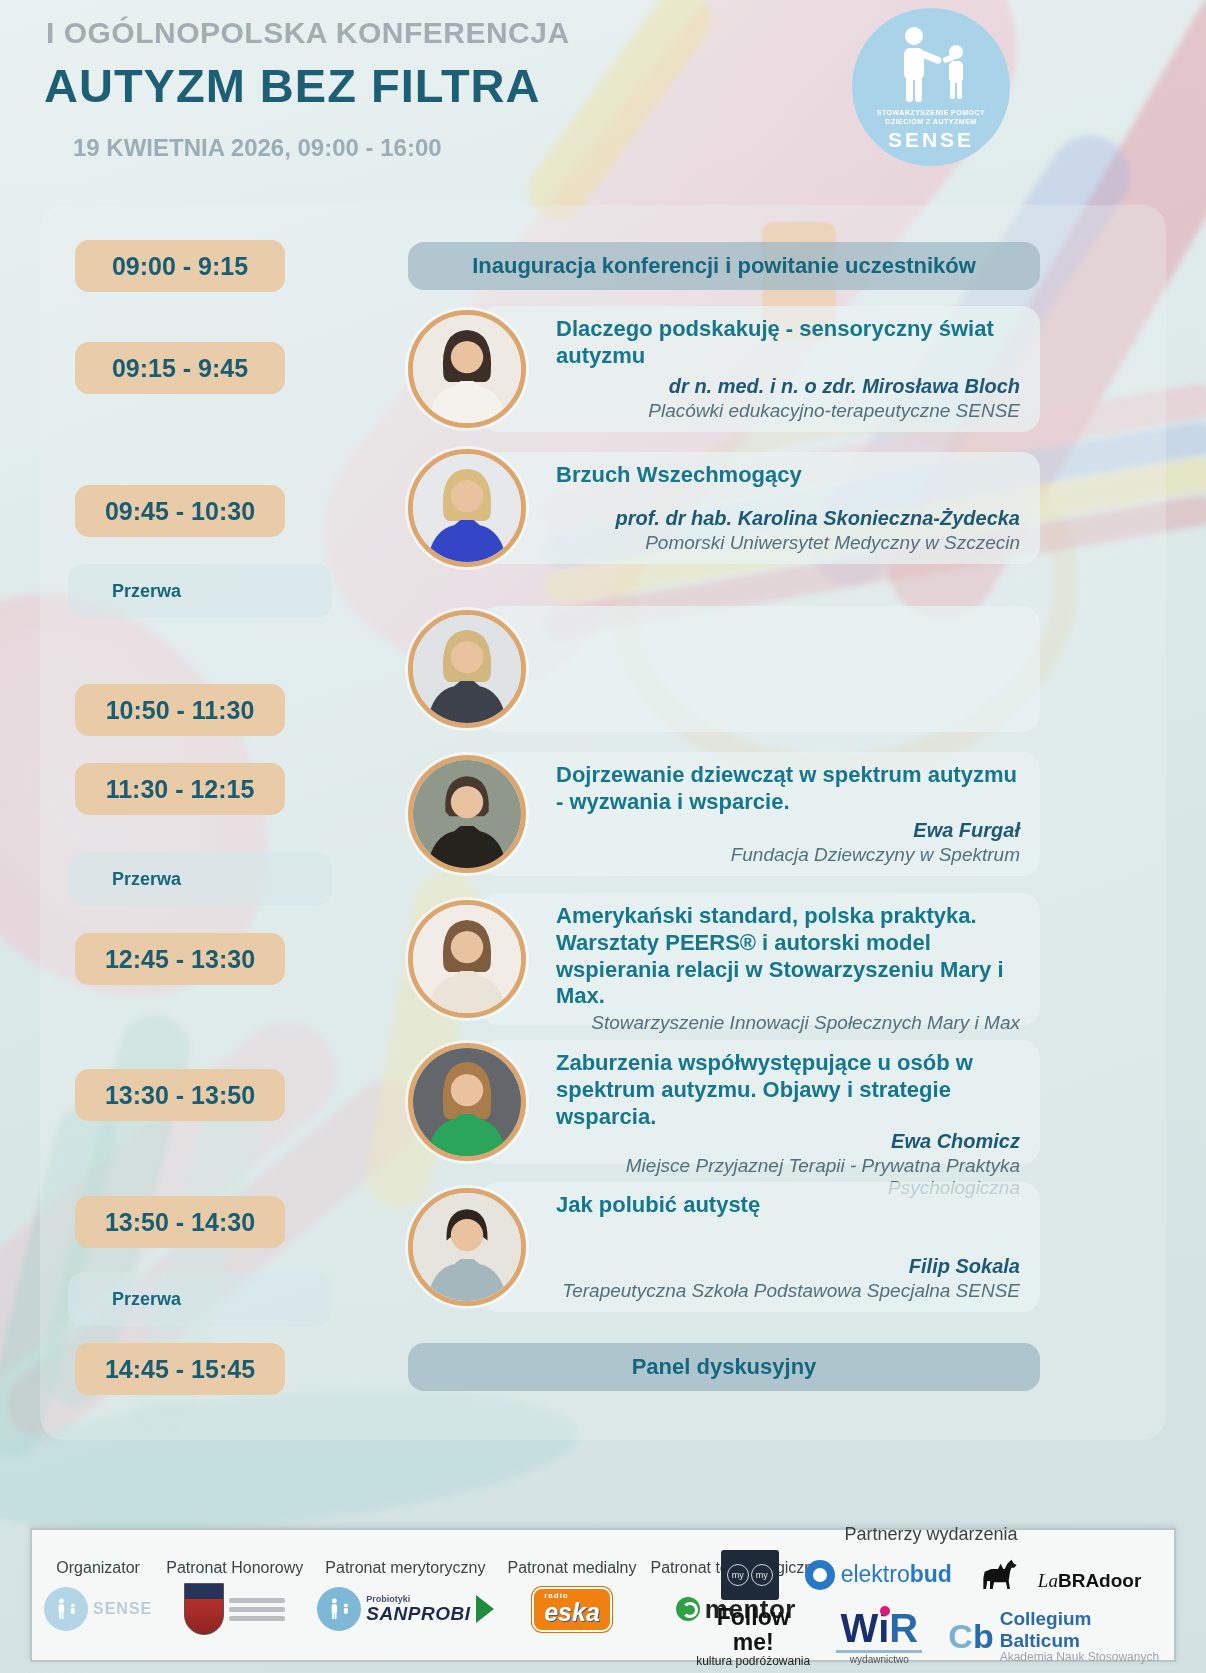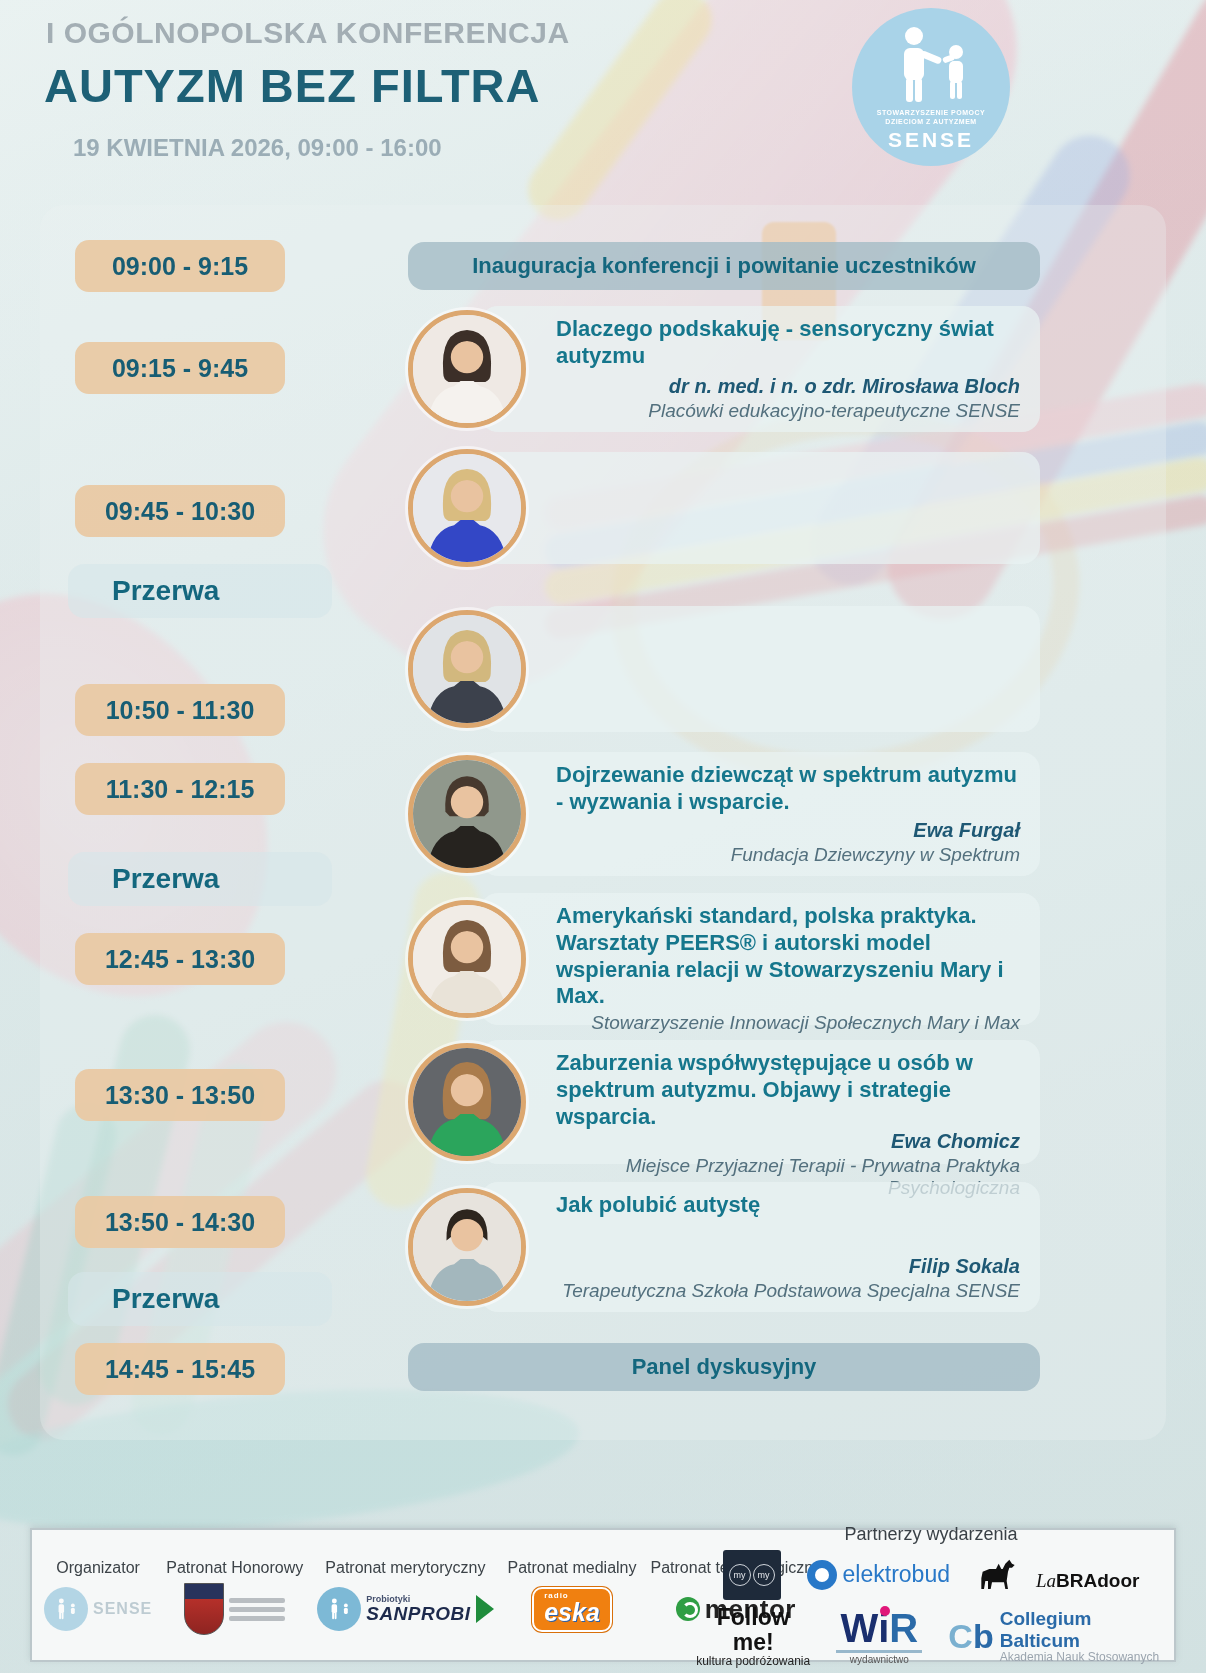--- a/index.html
+++ b/index.html
@@ -39,21 +39,21 @@
   .hlogo{position:absolute;left:852px;top:8px;width:158px;height:158px;border-radius:50%;background:#a9d3e8;
          display:flex;flex-direction:column;align-items:center;justify-content:flex-end;padding-bottom:14px;}
   .hlogo svg{position:absolute;top:18px;left:28px;}
   .hlogo-small{font-size:7px;color:#ffffff;text-align:center;line-height:1.3;font-weight:700;letter-spacing:.5px;}
   .hlogo-name{font-size:21px;font-weight:700;color:#ffffff;letter-spacing:3px;margin-top:2px;}
 
   
   .time{position:absolute;left:75px;width:210px;height:52px;background:rgba(233,201,164,.95);border-radius:14px;
         display:flex;align-items:center;justify-content:center;font-size:25px;font-weight:800;color:#175d74;}
   .brk{position:absolute;left:68px;width:264px;height:54px;background:rgba(213,230,234,.6);border-radius:16px;
-       display:flex;align-items:center;padding-left:44px;font-size:28px;font-weight:800;color:#14677e;}
+       display:flex;align-items:center;padding-left:44px;font-size:18px;font-weight:800;color:#14677e;}
   .bar{position:absolute;left:408px;width:632px;height:48px;background:rgba(164,188,198,.8);border-radius:16px;
        display:flex;align-items:center;justify-content:center;font-size:22px;font-weight:700;color:#14677e;}
   .talk{position:absolute;left:408px;width:632px;}
   .card{position:absolute;left:72px;right:0;top:0;bottom:0;background:rgba(233,242,243,.72);border-radius:18px;}
   .photo{position:absolute;left:0;top:50%;transform:translateY(-50%);width:118px;height:118px;border-radius:50%;
          border:5px solid #dca76f;overflow:hidden;box-shadow:0 0 0 3px rgba(255,255,255,.55);background:#eee;}
   .bust{width:100%;height:100%;display:block;}
   .ph-face{fill:#e9c3a0;}
   .p1 .ph-bg{fill:#efe9e4}.p1 .ph-hair{fill:#3c2f28}.p1 .ph-top{fill:#f5f2ee}
   .p2 .ph-bg{fill:#e7e8ec}.p2 .ph-hair{fill:#d9bc80}.p2 .ph-top{fill:#3347c6}
@@ -96,21 +96,21 @@
   .partners{flex:1;display:flex;flex-direction:column;align-items:center;padding:6px 8px 4px 8px;}
   .p-title{font-size:18px;color:#3a4147;}
   .prow{display:flex;align-items:center;gap:26px;margin-top:5px;}
   .mymy{width:58px;height:50px;background:#1e2a3a;border-radius:3px;display:flex;align-items:center;justify-content:center;gap:2px;}
   .mymy span{width:22px;height:22px;border:1px solid #cfd4da;border-radius:50%;color:#e8eaee;font-size:9px;display:flex;align-items:center;justify-content:center;}
   .elektro{display:flex;align-items:center;gap:6px;}
   .e-dot{width:30px;height:30px;border-radius:50%;background:#2878c8;position:relative;}
   .e-dot::after{content:"";position:absolute;left:8px;top:8px;width:14px;height:14px;border-radius:50%;background:#fff;}
   .e-words{line-height:1;}
   .e-main{font-size:23px;color:#2878c8;}
-  .e-main b{font-weight:400;}
+  .e-main b{font-weight:700;}
   .e-sub{width:70px;height:4px;background:#c4cbd0;border-radius:2px;margin:3px 0 0 auto;}
   .labra{display:flex;align-items:flex-end;gap:4px;}
   .labra svg{width:40px;height:34px;}
   .labra-word{font-size:19px;color:#111;}
   .labra-la{font-style:italic;font-family:"Liberation Serif",serif;margin-left:16px;}
   .labra-rest{font-weight:800;}
   .follow{line-height:1.1;text-align:center;}
   .follow-main{font-size:23px;font-weight:800;color:#111;}
   .follow-sub{font-size:12px;color:#222;}
   .wir{display:flex;flex-direction:column;align-items:center;line-height:1;}
@@ -217,20 +217,27 @@
     <div class="card"></div>
     <div class="photo p2">
       <svg class="bust" viewBox="0 0 100 100">
         <rect class="ph-bg" width="100" height="100"></rect>
         <path class="ph-hair" d="M28 54 Q25 15 50 14 Q75 15 72 54 Q72 60 67 62 L33 62 Q28 60 28 54 Z"></path>
         <circle class="ph-face" cx="50" cy="39" r="15"></circle>
         <path class="ph-hair" d="M33 31 Q36 18 50 18 Q64 18 67 31 Q58 24 50 24 Q42 24 33 31 Z"></path>
         <path class="ph-top" d="M13 100 Q18 70 38 66 L44 61 L56 61 L62 66 Q82 70 87 100 Z"></path>
       </svg>
     </div>
+    <div class="content">
+      <div class="t-title">Brzuch Wszechmogący</div>
+      <div class="t-meta">
+        <div class="t-speaker">prof. dr hab. Karolina Skonieczna-Żydecka</div>
+        <div class="t-aff">Pomorski Uniwersytet Medyczny w Szczecin</div>
+      </div>
+    </div>
   </div>
 
   <div class="talk" style="top:606px;height:126px">
     <div class="card"></div>
     <div class="photo p3">
       <svg class="bust" viewBox="0 0 100 100">
         <rect class="ph-bg" width="100" height="100"></rect>
         <path class="ph-hair" d="M28 54 Q25 15 50 14 Q75 15 72 54 Q72 60 67 62 L33 62 Q28 60 28 54 Z"></path>
         <circle class="ph-face" cx="50" cy="39" r="15"></circle>
         <path class="ph-hair" d="M33 31 Q36 18 50 18 Q64 18 67 31 Q58 24 50 24 Q42 24 33 31 Z"></path>

